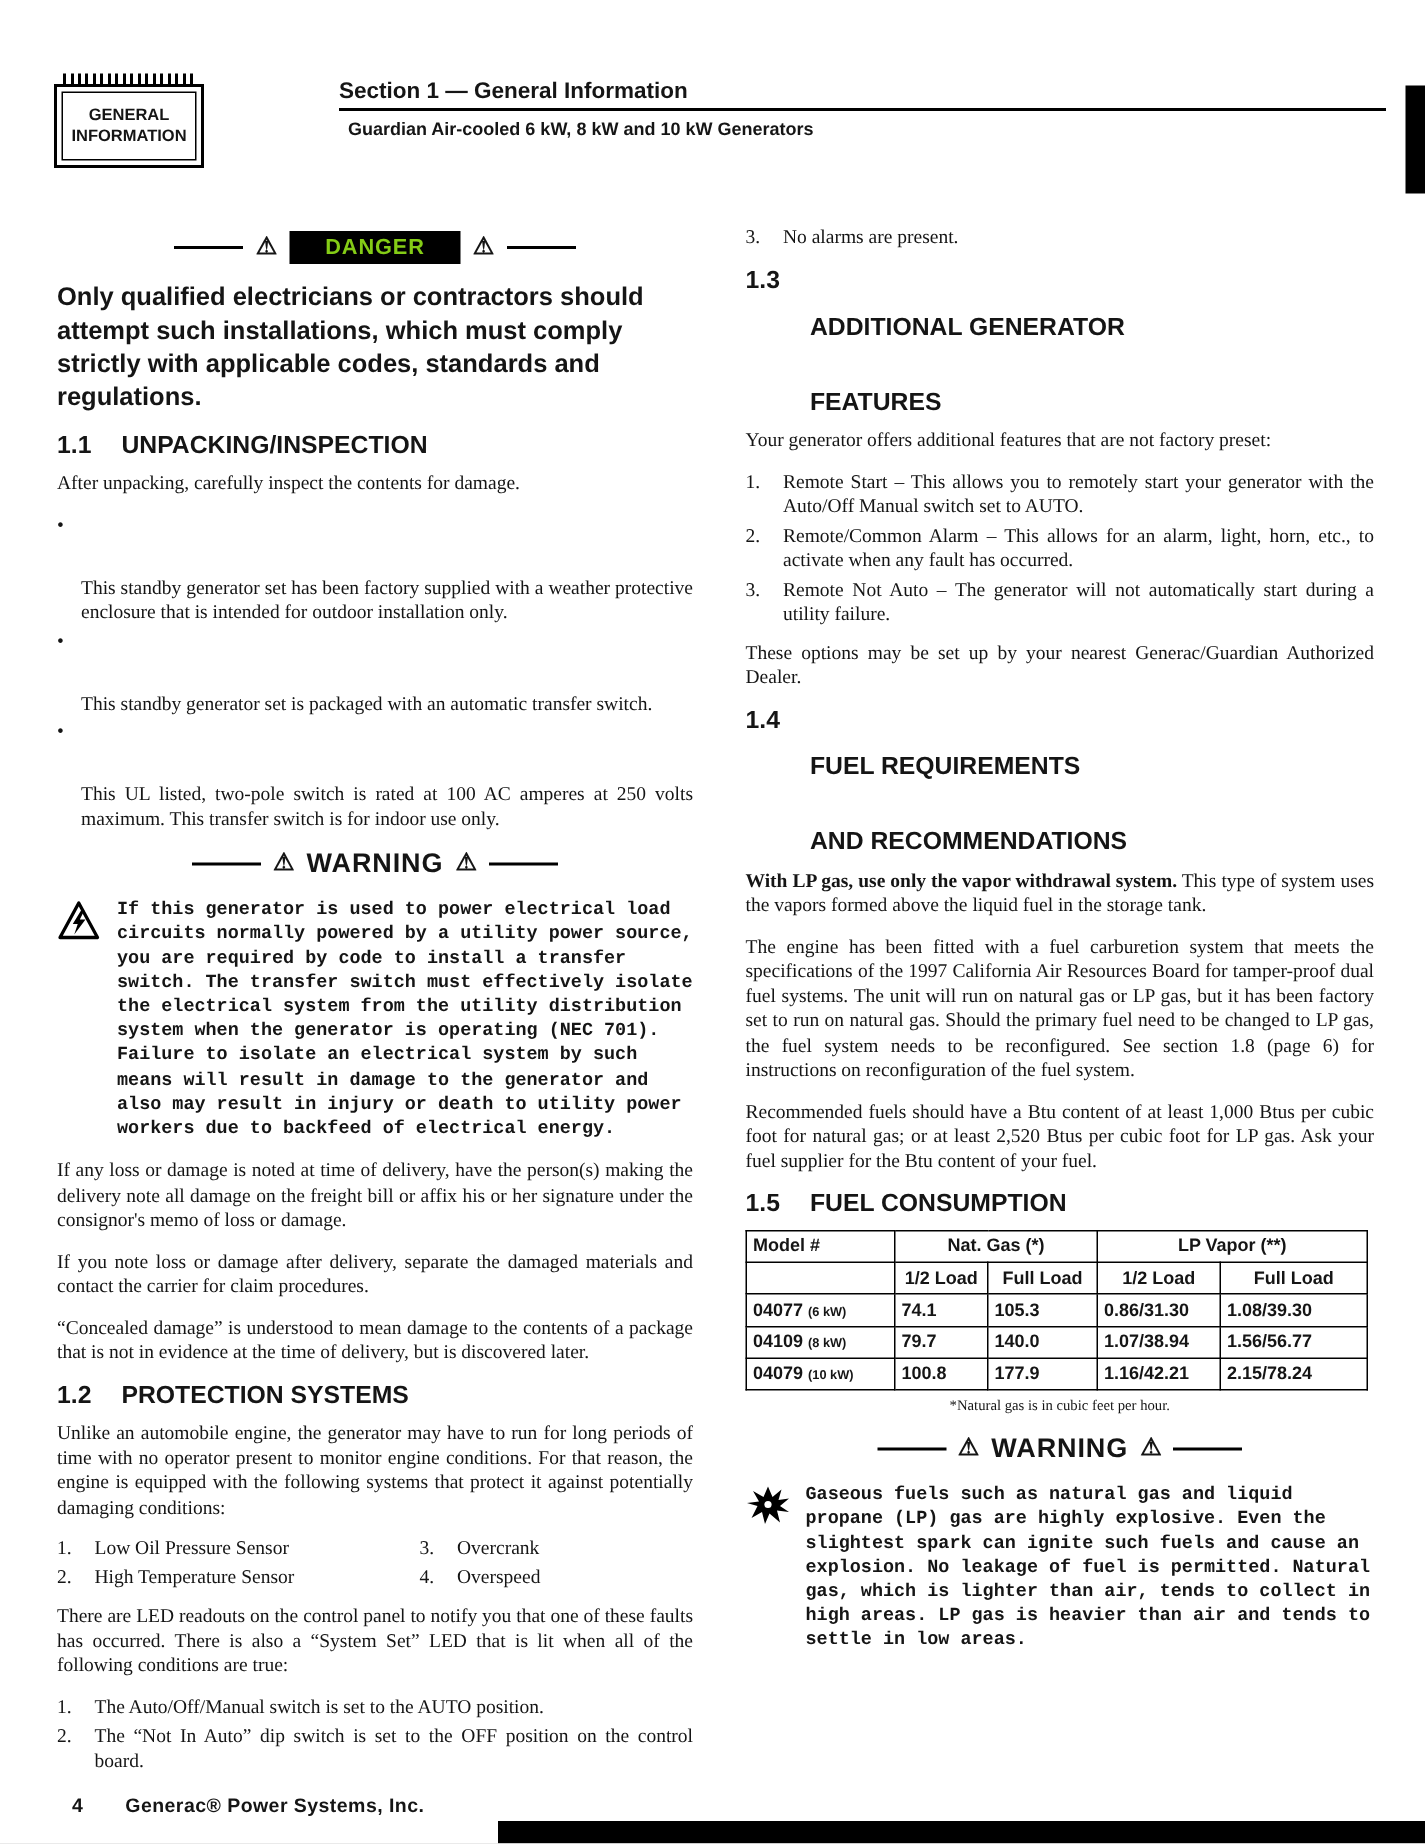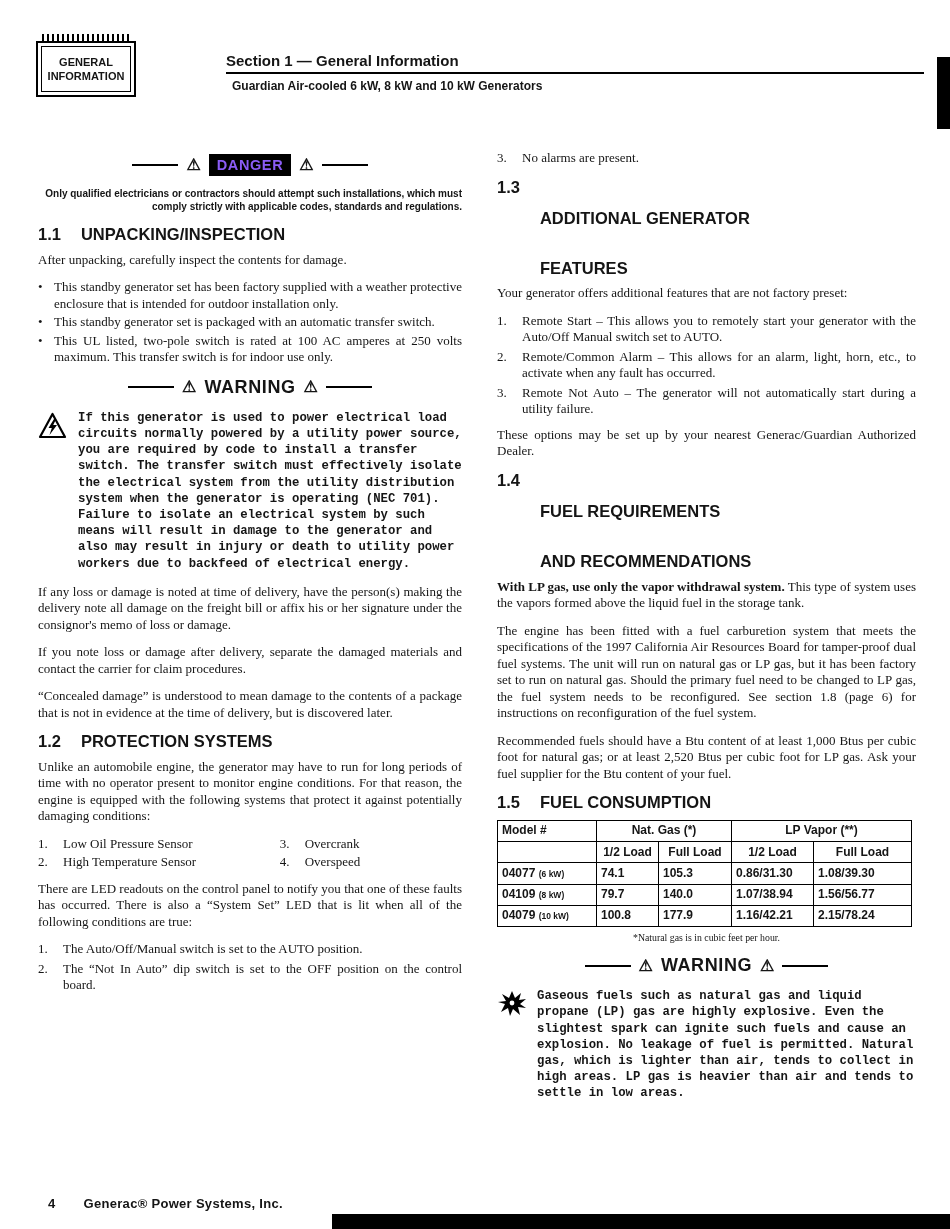--- a/index.html
+++ b/index.html
@@ -5,21 +5,21 @@
   * { margin:0; padding:0; box-sizing:border-box; }
   html,body { background:#d9d9d9; }
   .page {
     position:relative; width:950px; height:1229px; margin:0 auto;
     background:#ffffff; color:#151515; overflow:hidden;
     font-family:"Liberation Serif", serif;
   }
 
   
   .edge-tab { position:absolute; right:0; top:57px; width:13px; height:72px; background:#000; }
-  .logo-box { position:absolute; left:36px; top:41px; width:100px; height:56px; border:2.5px solid #000; padding:3px; background:#fff; }
+  .logo-box { position:absolute; left:36px; top:56px; width:100px; height:56px; border:2.5px solid #000; padding:3px; background:#fff; }
   .logo-inner { border:1.5px solid #000; height:100%; display:flex; flex-direction:column; align-items:center; justify-content:center;
     font-family:"Liberation Sans", sans-serif; font-weight:bold; font-size:11px; line-height:1.3; text-align:center; }
   .fringe { position:absolute; left:4px; right:4px; top:-9px; height:7px;
     background:repeating-linear-gradient(90deg,#000 0 2px,transparent 2px 5px); }
   .header-text { position:absolute; left:226px; top:52px; width:698px; font-family:"Liberation Sans", sans-serif; }
   .h-title { font-size:15px; font-weight:bold; margin-bottom:3px; }
   .h-rule { border-top:2px solid #000; margin-bottom:5px; }
   .h-subtitle { font-size:12px; font-weight:bold; padding-left:6px; }
 
   
@@ -31,35 +31,35 @@
   
   .sec-h { display:flex; gap:20px; font-family:"Liberation Sans", sans-serif;
     font-size:16.5px; font-weight:bold; line-height:1.18; margin:11px 0 7px; text-align:left; }
   .sec-title .tl { display:block;margin-top:31px; }
 
   
   .banner { display:flex; align-items:center; justify-content:center; gap:8px;
     margin:4px 0 11px; font-family:"Liberation Sans", sans-serif; }
   .banner .rule { width:46px; border-top:2.5px solid #000; }
   .banner .tri { font-size:16px; font-weight:bold; line-height:1; }
-  .danger-box { background:#000; color:#8b5cf6; font-weight:bold; font-size:14.5px; padding:2px 8px; letter-spacing:.6px; }
+  .danger-box { background:#000; color:#84cc16; font-weight:bold; font-size:14.5px; padding:2px 24px; letter-spacing:.6px; }
   .warning-label { font-weight:bold; font-size:18px; letter-spacing:.6px; }
 
   .bold-note { font-family:"Liberation Sans", sans-serif; font-weight:bold;
-    font-size:10px; line-height:1.3; margin-bottom:12px; text-align:right; }
+    font-size:17px; line-height:1.3; margin-bottom:12px; text-align:left; }
 
   .warn-note { display:flex; gap:9px; margin-bottom:12px; }
   .warn-icon { flex:none; width:31px; padding-top:2px; }
   .warn-text { font-family:Liberation Mono, monospace; font-weight:bold;
     font-size:12.3px; line-height:1.32; text-align:left; }
 
   
   .bullet-item { display:flex; margin-bottom:2px; }
   .bullet-item .marker { flex:none; width:16px; }
-  .bullet-item .txt { flex:1; }
+  .bullet-item .txt { flex:1;margin-top:42px; }
   .bullets { margin-bottom:10px; }
 
   .num-item { display:flex; margin-bottom:3px; }
   .num-item .num { flex:none; width:25px; }
   .num-item .txt { flex:1; }
   .num-list { margin-bottom:9px; }
 
   .sensor-grid { display:grid; grid-template-columns:57% 43%; row-gap:2px; margin:1px 0 10px; text-align:left; }
   .sensor-item { display:flex; }
   .sensor-item .num { flex:none; width:25px; }

